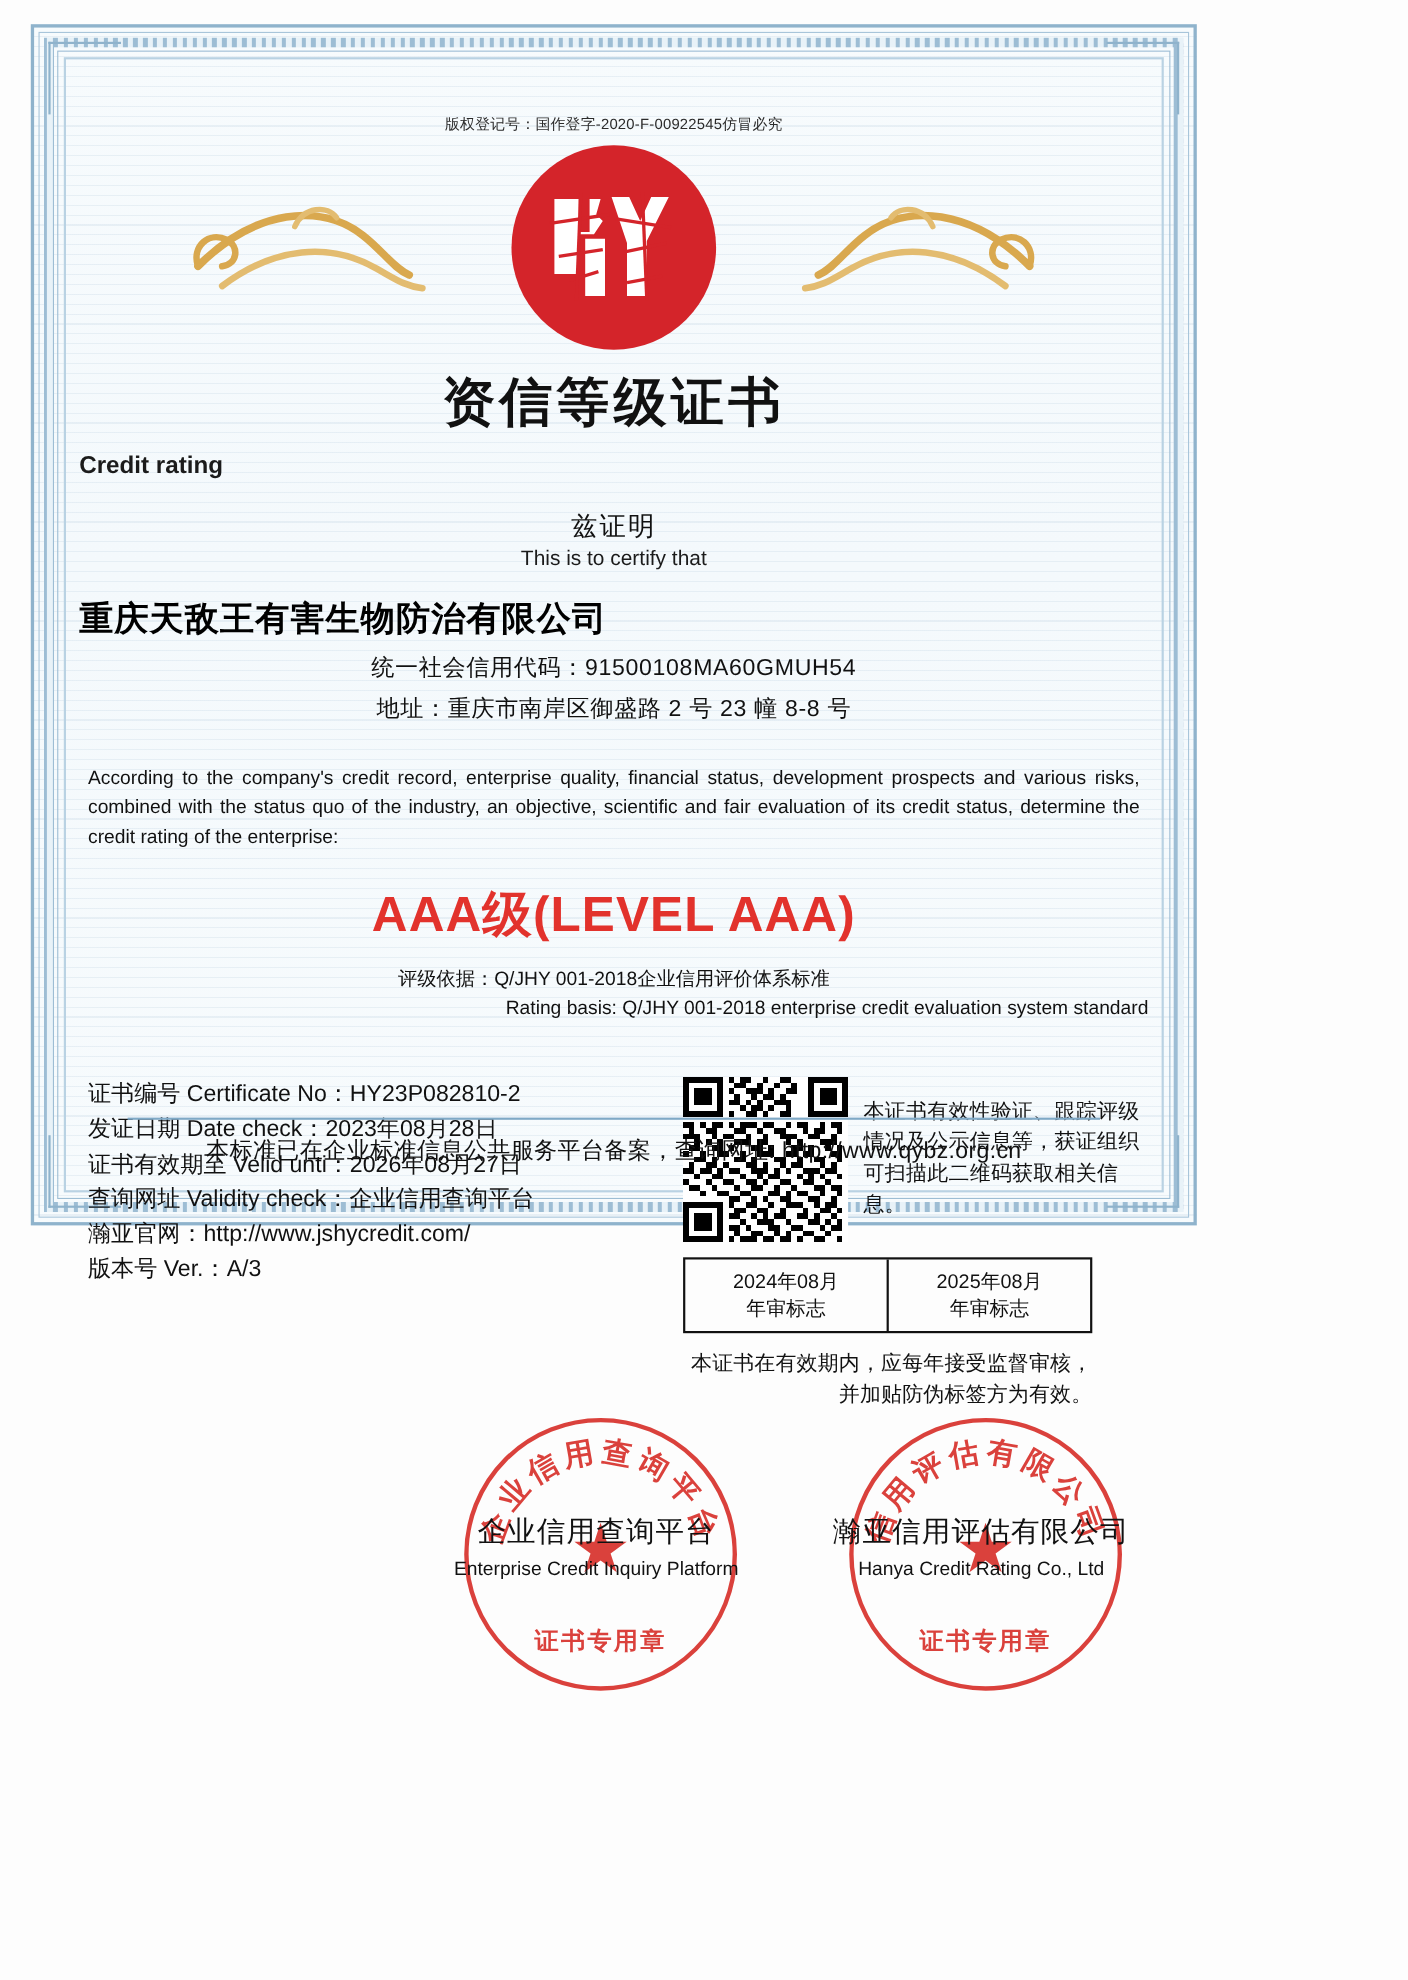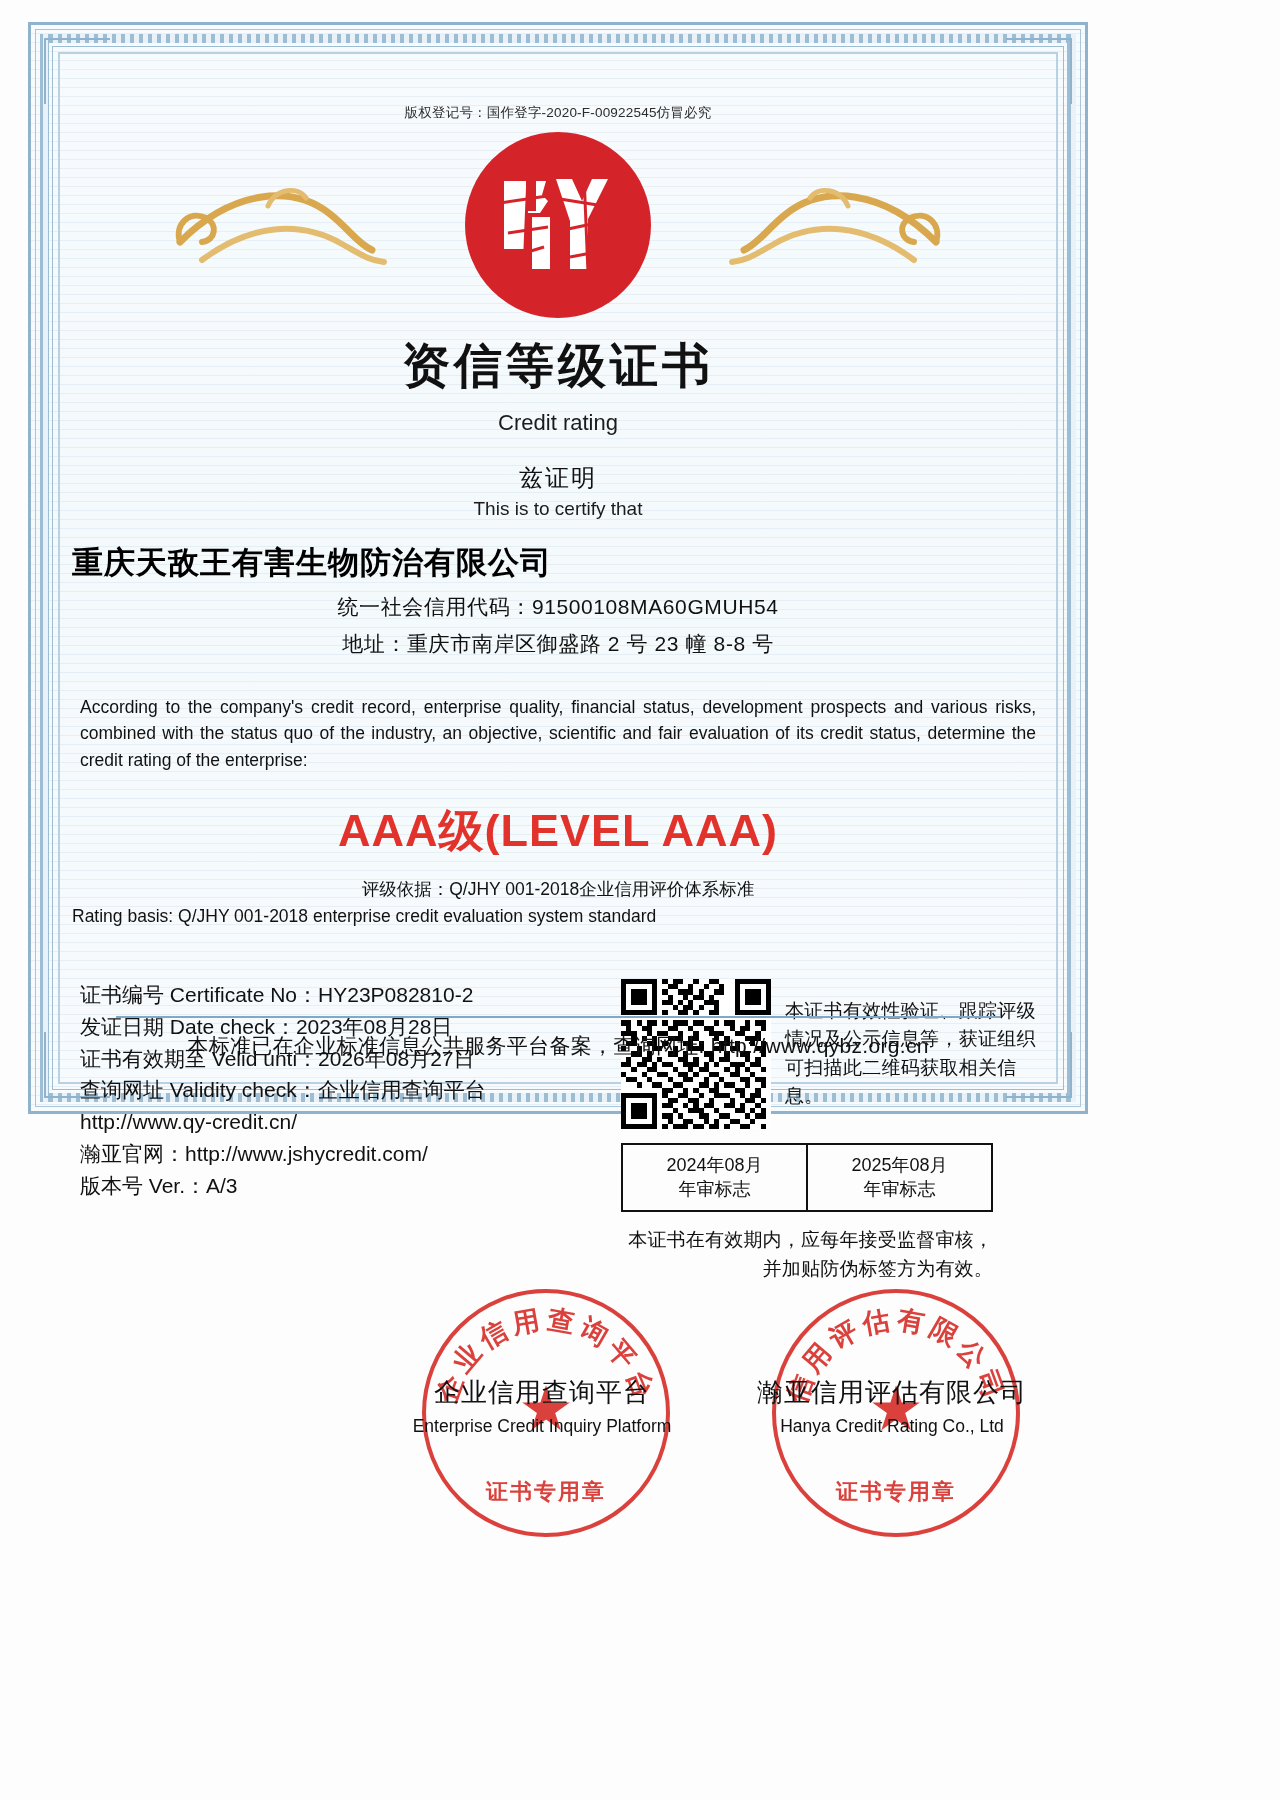--- a/index.html
+++ b/index.html
@@ -113,24 +113,25 @@
   
   .title-cn{
     text-align:center;
     font-size:48px;
     font-weight:bold;
     color:#111;
     letter-spacing:4px;
     margin-top:8px;
   }
   .title-en{
-    text-align:center;
+    text-align:left;
     font-size:22px;
     color:#1b1b1b;
     margin-top:12px;
+    font-weight:bold;
   }
   .certify-cn{
     text-align:center;
     font-size:24px;
     color:#111;
     margin-top:26px;
     letter-spacing:2px;
   }
   .certify-en{
     text-align:center;
@@ -182,21 +183,21 @@
     margin-top:28px;
     letter-spacing:1px;
   }
   .basis-cn{
     text-align:center;
     font-size:17.5px;
     color:#111;
     margin-top:16px;
   }
   .basis-en{
-    text-align:left;
+    text-align:right;
     font-size:17.5px;
     color:#111;
     margin-top:5px;
   }
 
   
   .details{
     display:flex;
     margin-top:52px;
   }
@@ -398,21 +399,20 @@
       <div class="level">AAA级(LEVEL AAA)</div>
       <div class="basis-cn">评级依据：Q/JHY 001-2018企业信用评价体系标准</div>
       <div class="basis-en">Rating basis: Q/JHY 001-2018 enterprise credit evaluation system standard</div>
 
       <div class="details">
         <div class="details-left">
           <div class="d-line">证书编号 Certificate No：HY23P082810-2</div>
           <div class="d-line">发证日期 Date check：2023年08月28日</div>
           <div class="d-line">证书有效期至 Velid unti：2026年08月27日</div>
           <div class="d-line">查询网址 Validity check：企业信用查询平台</div>
-          <div class="d-line">http://www.qy-credit.cn/</div>
           <div class="d-line">瀚亚官网：http://www.jshycredit.com/</div>
           <div class="d-line">版本号 Ver.：A/3</div>
         </div>
 
         <div class="details-right">
           <div class="qr-row">
             <svg class="qr" viewBox="0 0 29 29" shape-rendering="crispEdges">
               <rect width="29" height="29" fill="#ffffff"></rect>
               <g fill="#000000">
                 <rect x="0" y="0" width="7" height="1"></rect>

